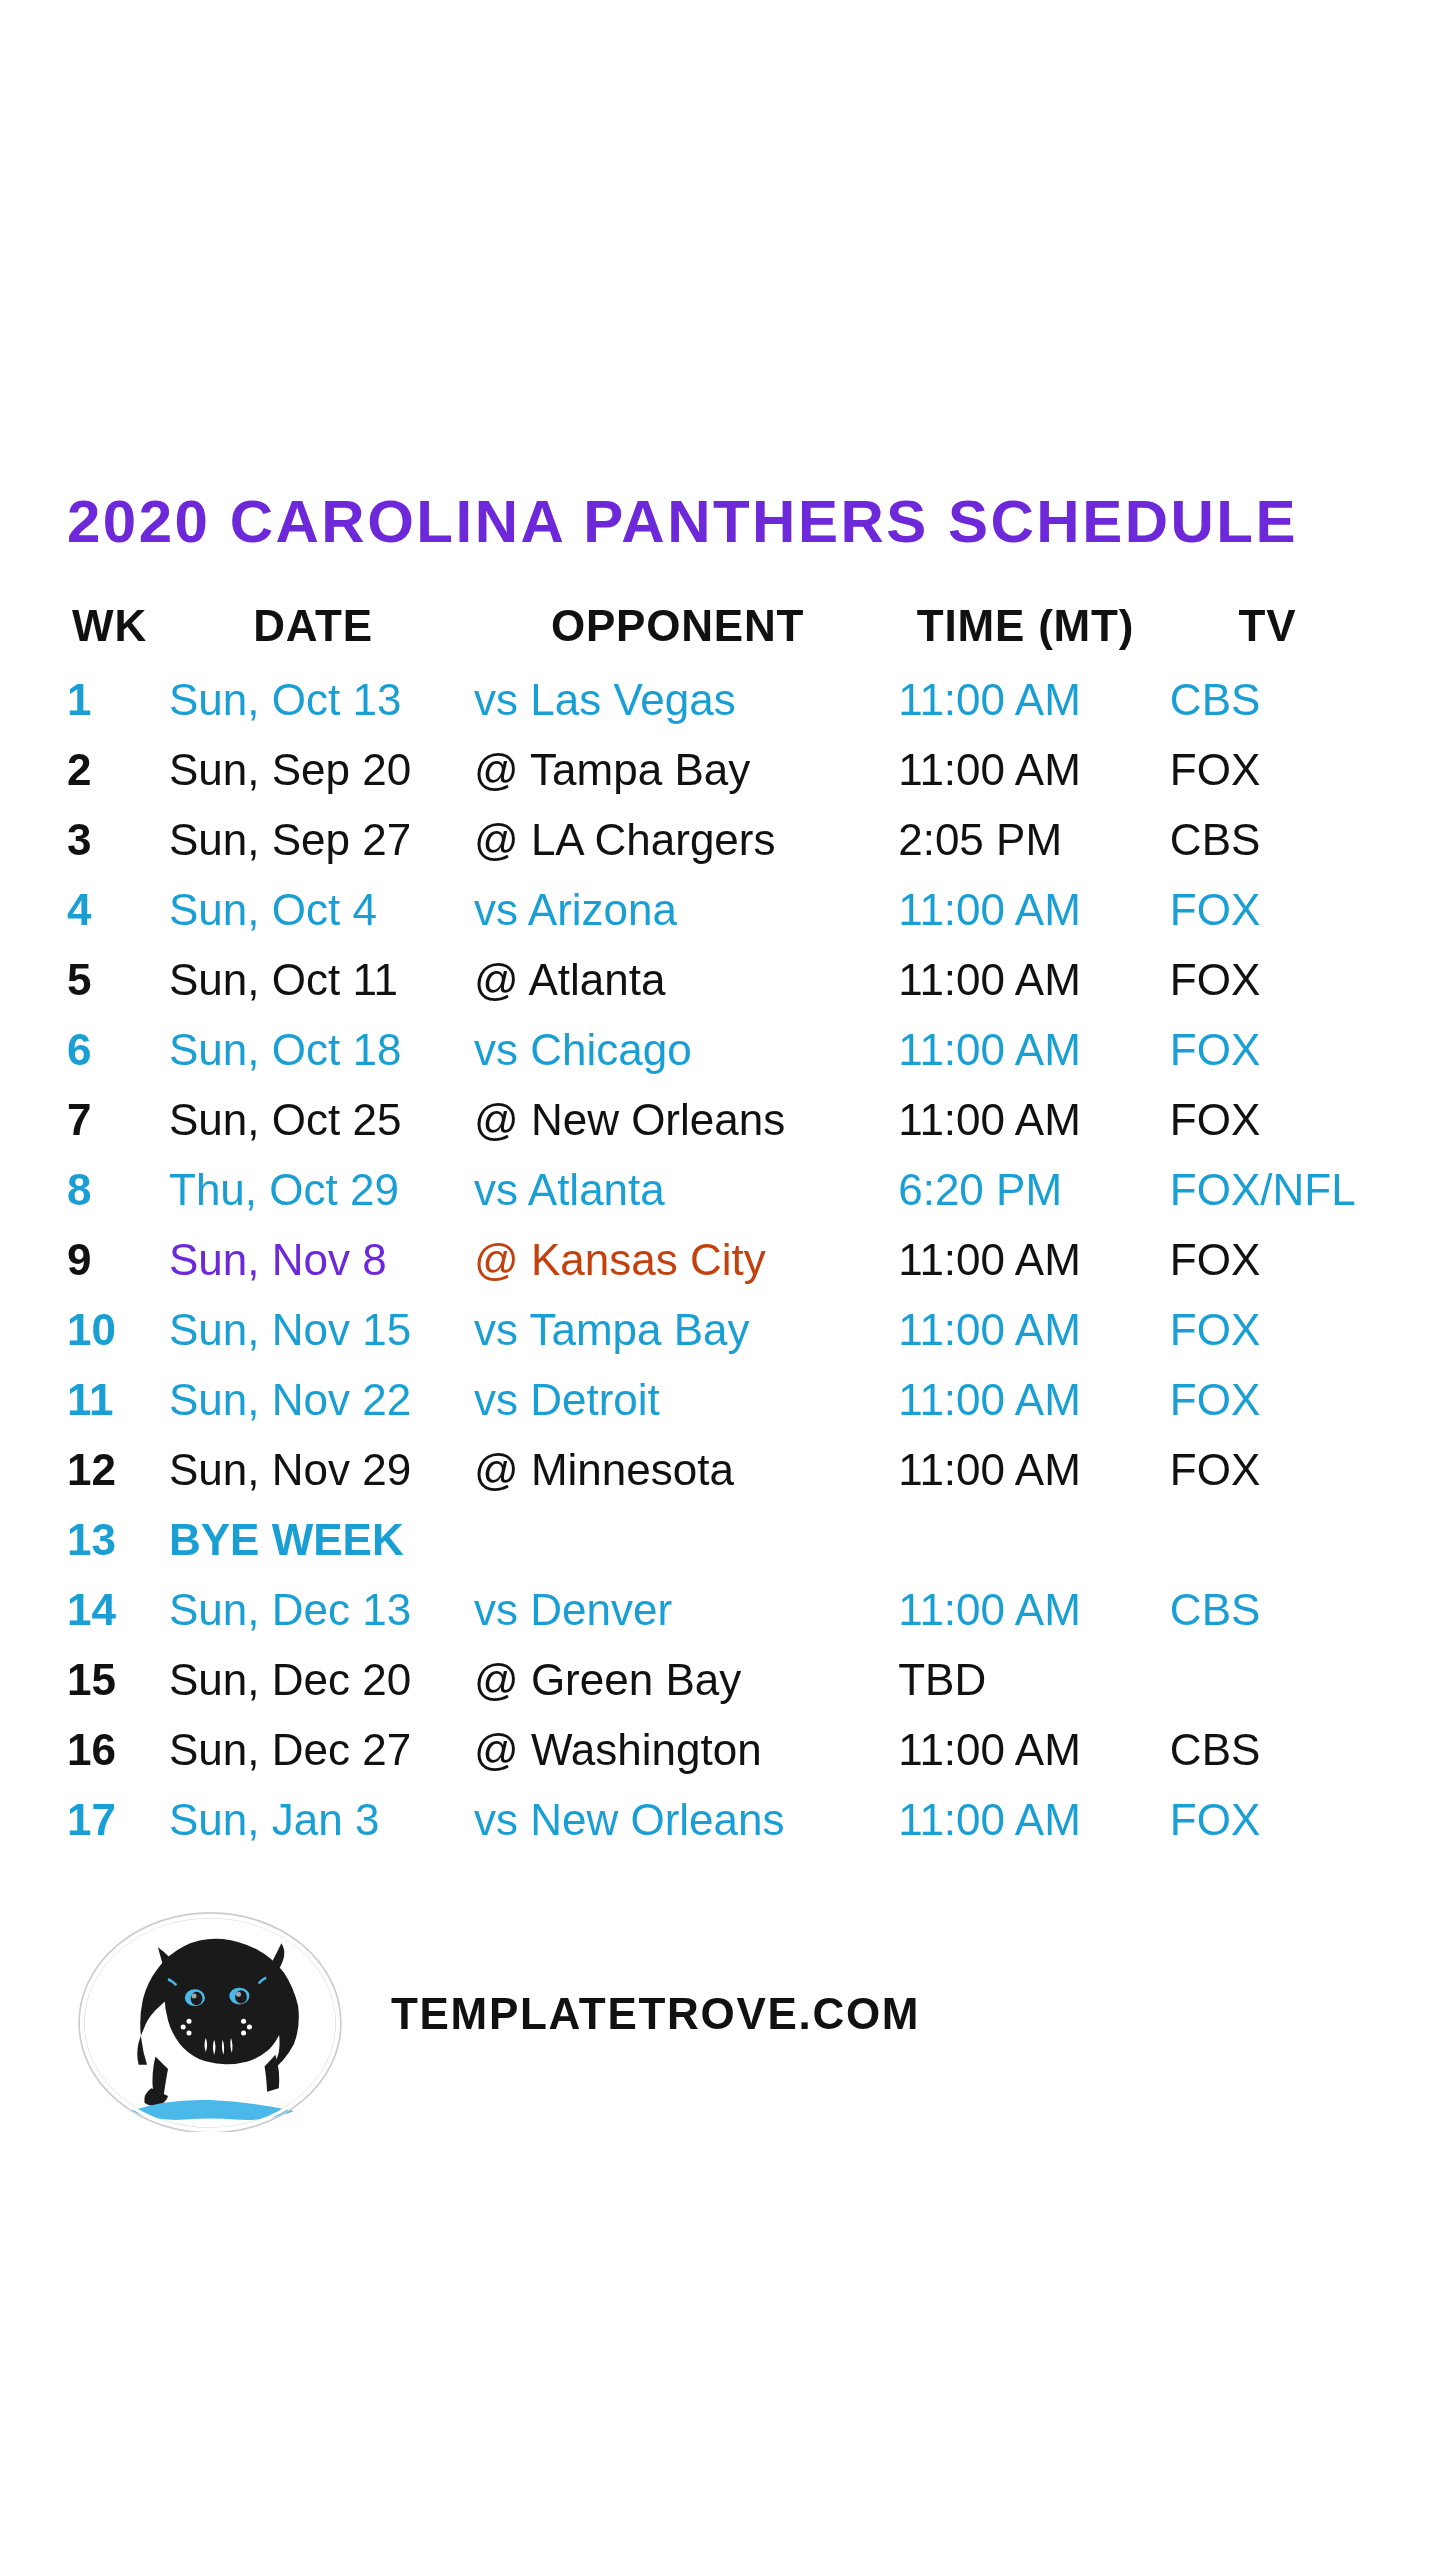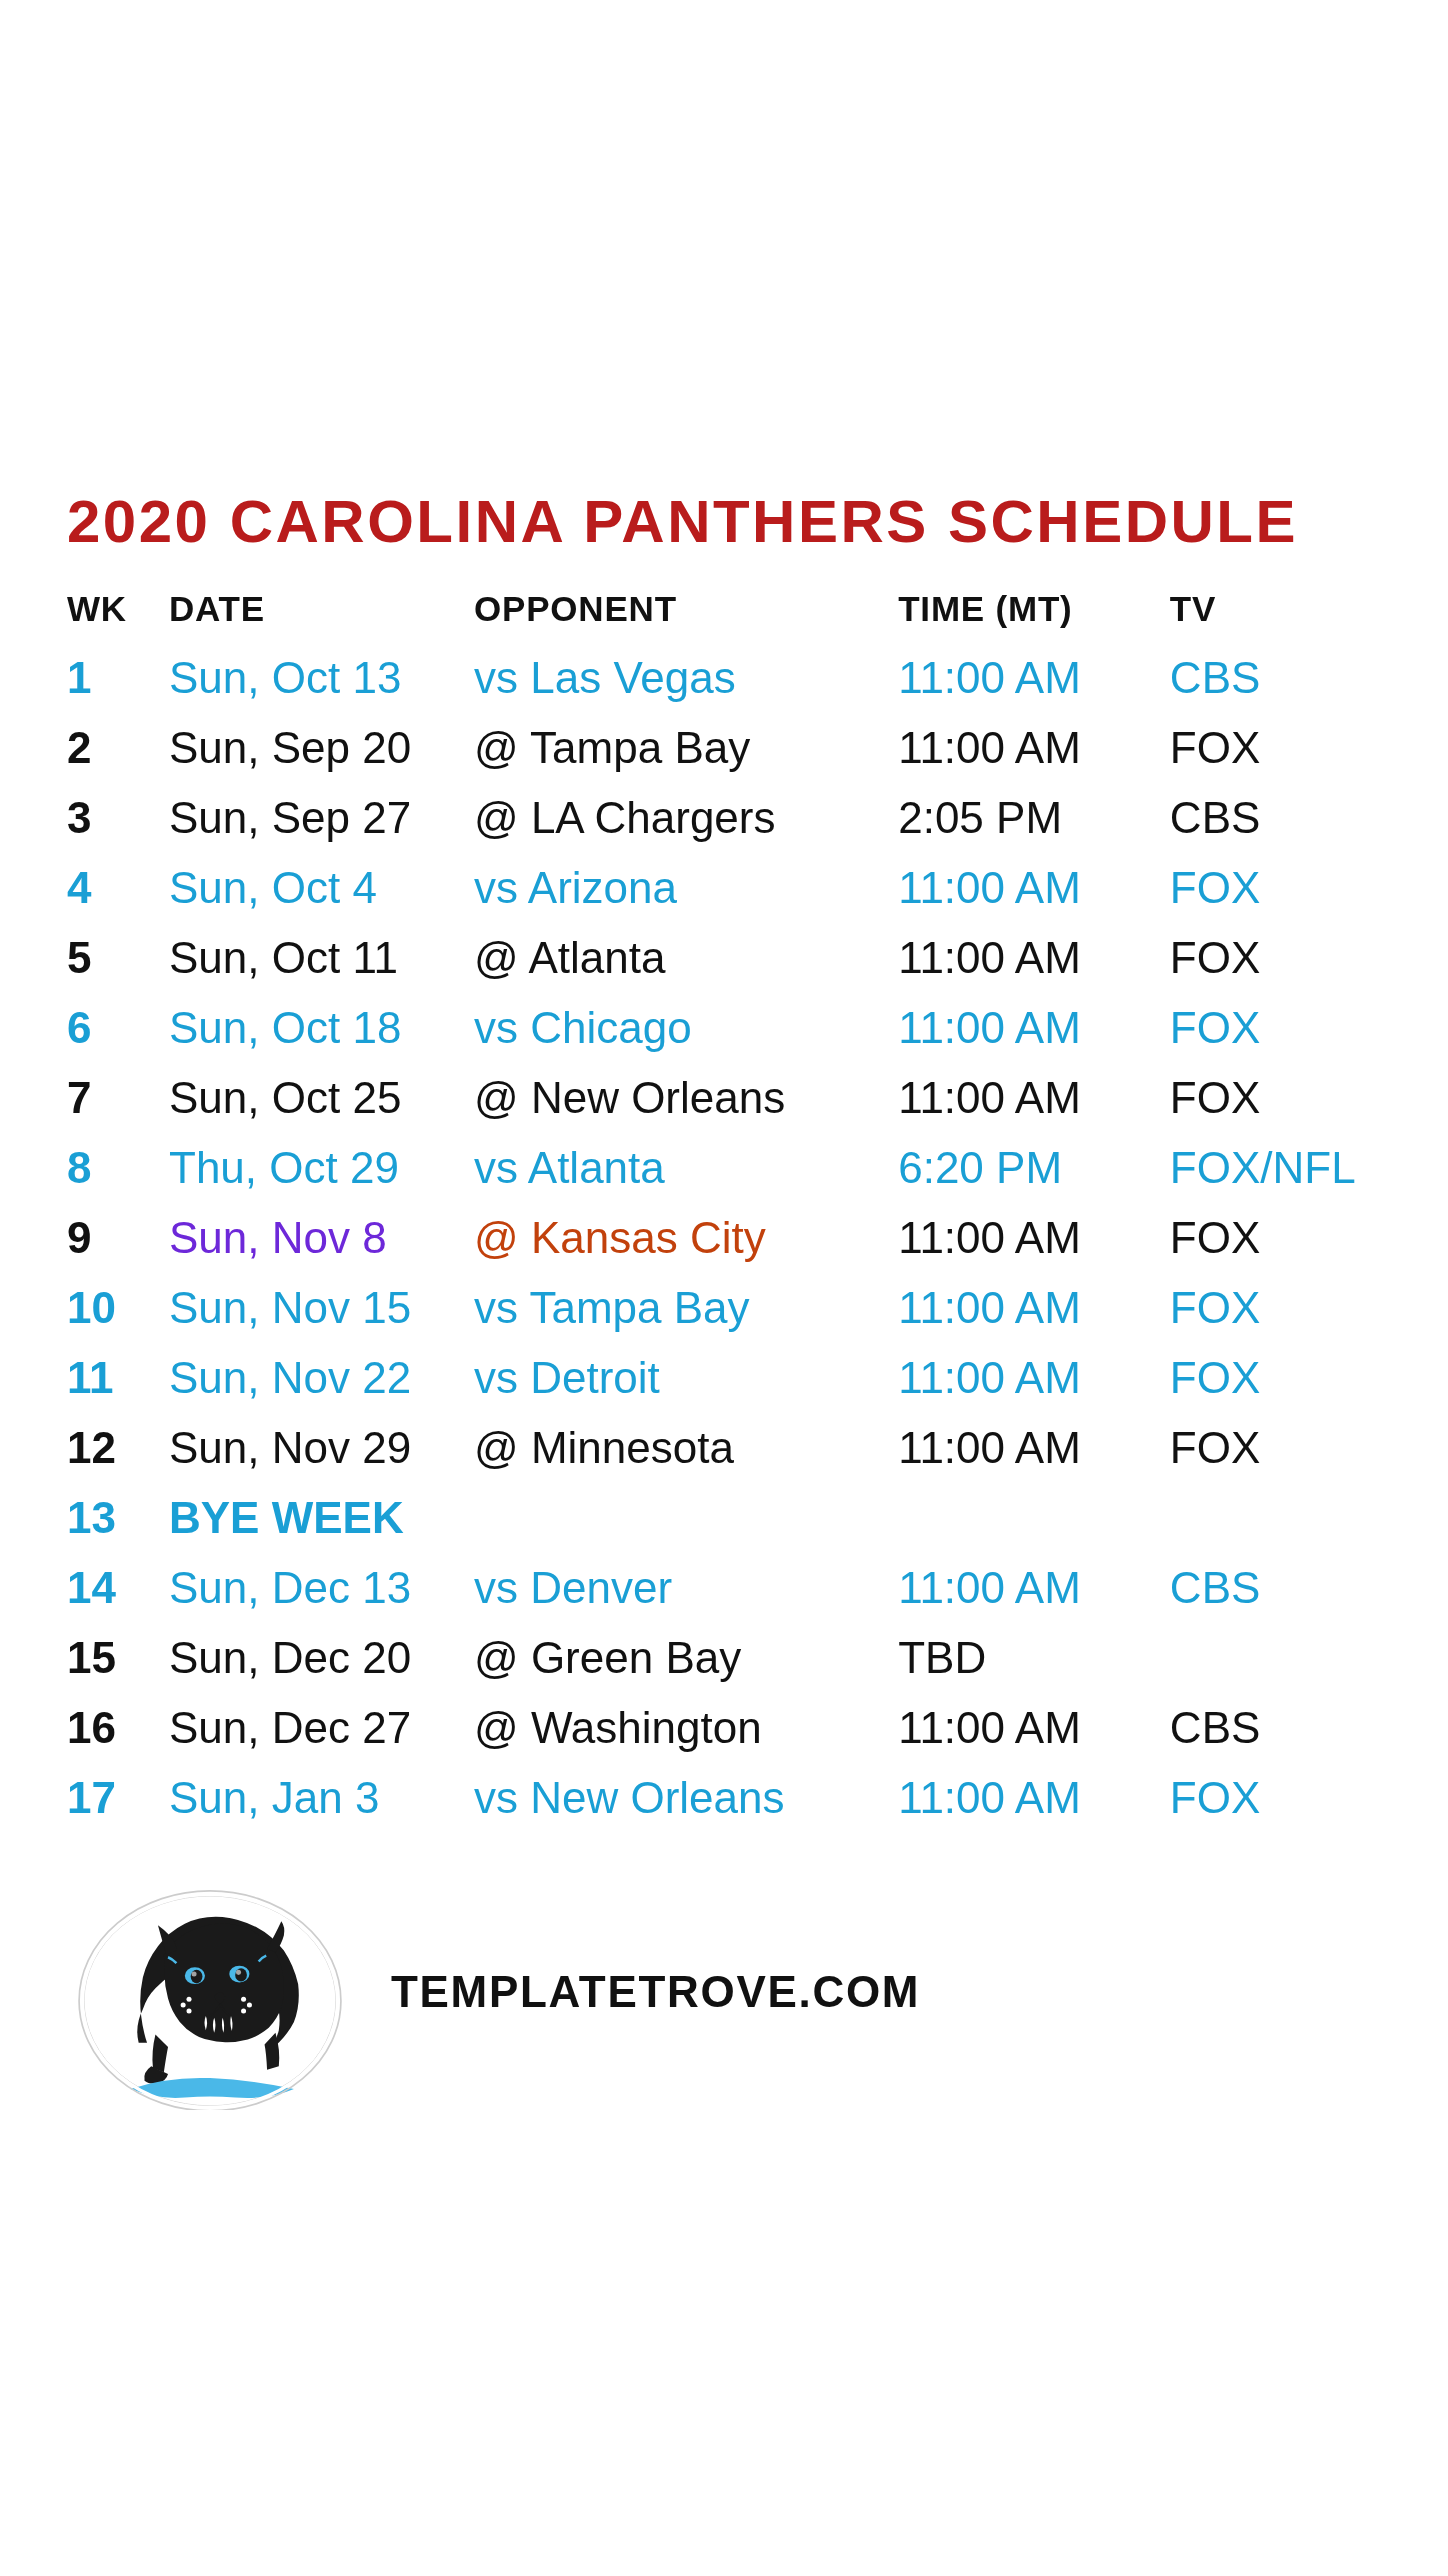--- a/index.html
+++ b/index.html
@@ -26,39 +26,39 @@
       flex-direction: column;
     }
 
     .top-spacer {
       height: 437px;
     }
 
     .schedule-title {
       font-size: 60px;
       font-weight: 900;
-      color: #b91c1c;
+      color: #6d28d9;
       text-transform: uppercase;
       letter-spacing: 2.5px;
-      margin-bottom: 25px;
+      margin-bottom: 37px;
       font-family: Arial Black, Arial, Helvetica, sans-serif;
     }
 
     .schedule-table {
       width: 100%;
       border-collapse: collapse;
       font-size: 44px;
     }
 
     .schedule-table thead tr th {
-      text-align: left;
+      text-align: center;
       font-weight: 700;
       color: #111111;
       padding: 8.4px 17px 13.4px 0;
-      font-size: 35px;
+      font-size: 44px;
       letter-spacing: 0.8px;
     }
 
     .schedule-table thead tr th:first-child {
       width: 101px;
     }
 
     .schedule-table thead tr th:nth-child(2) {
       width: 302px;
     }

